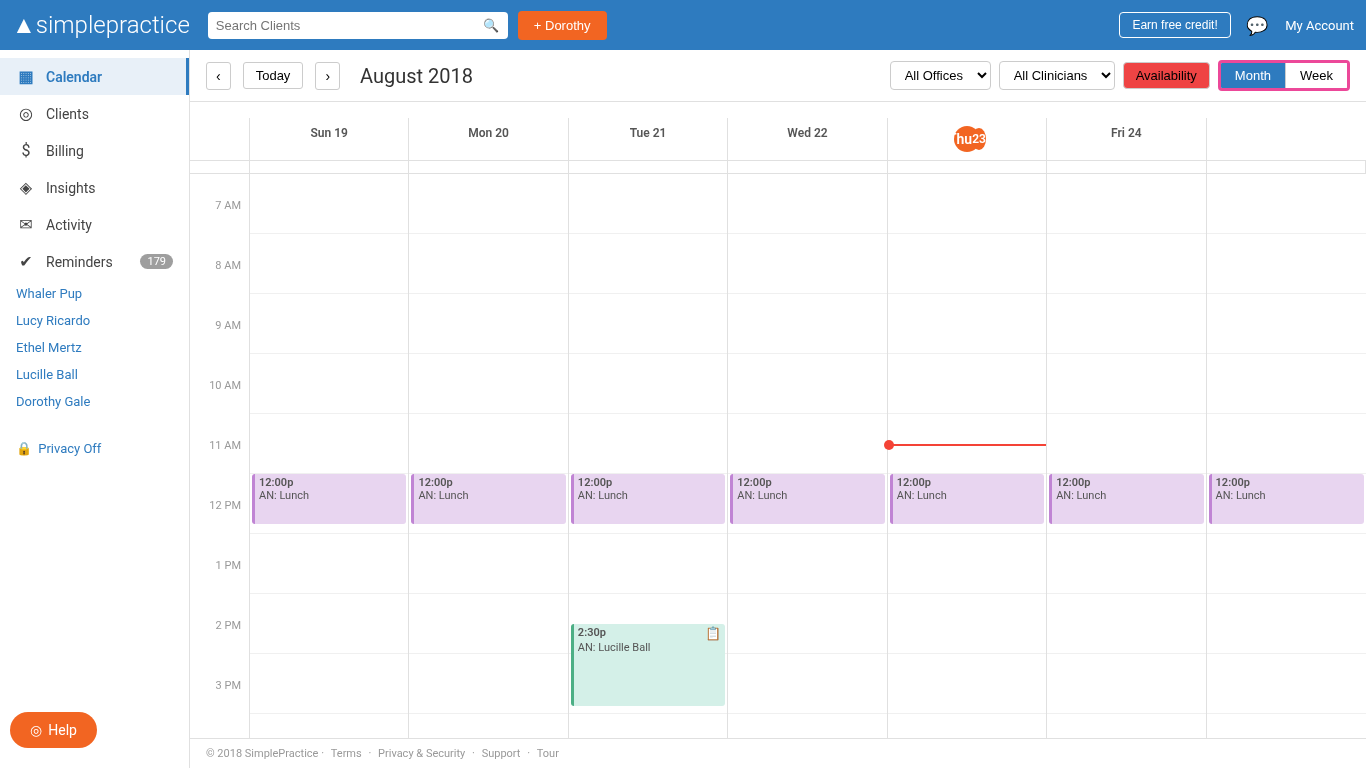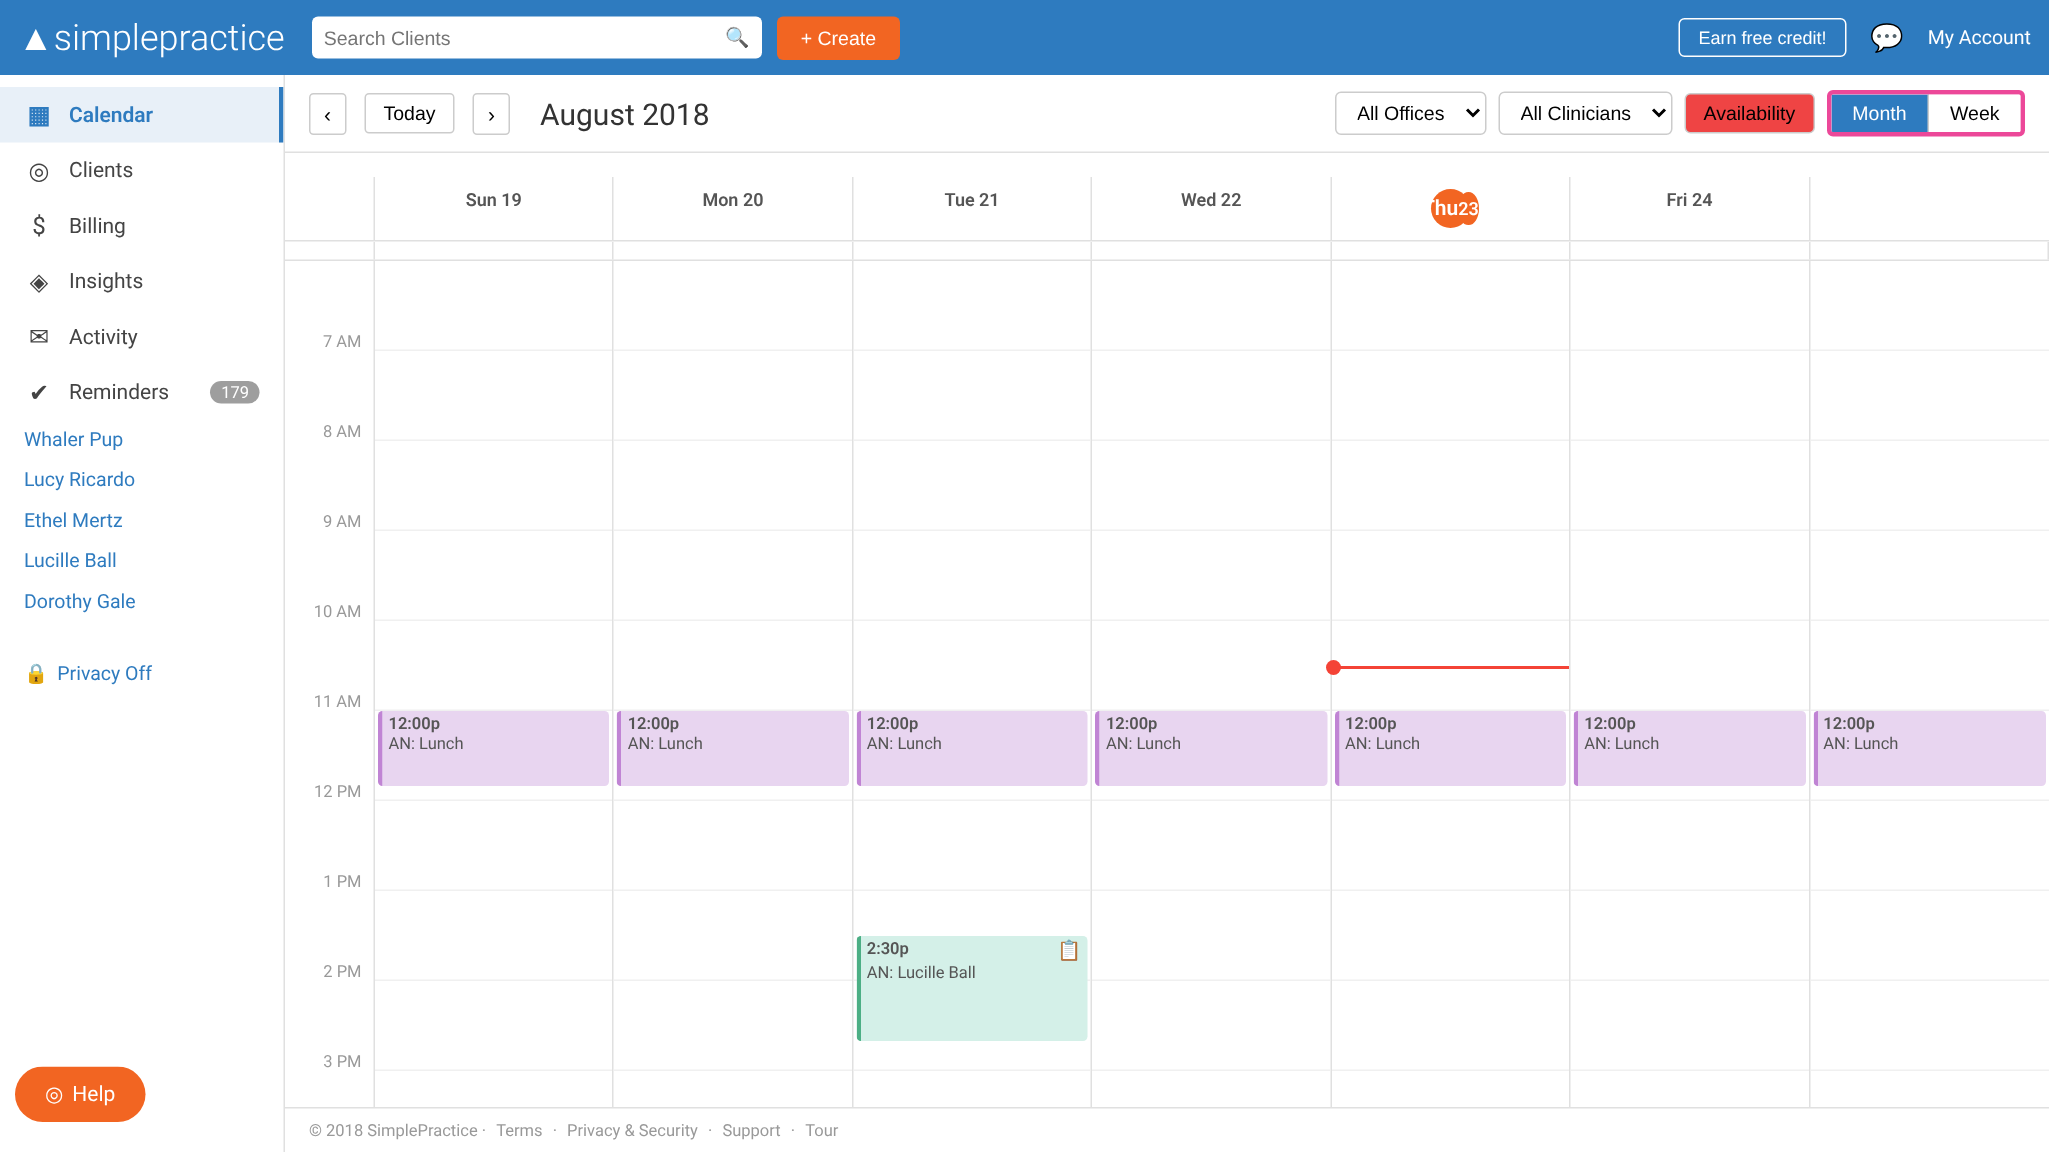--- a/index.html
+++ b/index.html
@@ -290,21 +290,21 @@
       grid-template-columns: 60px repeat(7, 1fr);
       position: relative;
     }
     .time-col {
       display: flex;
       flex-direction: column;
     }
     .time-slot-label {
       height: 60px;
       display: flex;
-      align-items: flex-end;
+      align-items: center;
       justify-content: flex-end;
       padding-right: 8px;
       font-size: 11px;
       color: #999;
       padding-top: 2px;
       border-right: 1px solid #e0e0e0;
     }
     .day-col {
       position: relative;
       border-right: 1px solid #e0e0e0;
@@ -372,21 +372,21 @@
 <body>
 
 <nav class="top-nav">
   <div class="logo">
     <span style="font-weight:bold;color:white;">▲<span>simple</span></span><span style="color:white;font-weight:300;">practice</span>
   </div>
   <div class="search-bar">
     <input type="text" placeholder="Search Clients" style="">
     <span class="search-icon">🔍</span>
   </div>
-  <button class="create-btn">+ Create</button>
+  <button class="create-btn">+ Dorothy</button>
   <div class="nav-right">
     <button class="earn-credit-btn">Earn free credit!</button>
     <span class="nav-icon">💬</span>
     <span class="my-account">My Account</span>
   </div>
 </nav>
 
 <div class="layout">
 
   <aside class="sidebar">
@@ -565,21 +565,21 @@
           <div class="day-cell"></div>
           <div class="day-cell"></div>
           <div class="day-cell"></div>
           <div class="day-cell"></div>
           <div class="day-cell"></div>
           <div class="event event-lunch" style="top:300px;height:50px;">
             <div class="event-time">12:00p</div>
             <div class="event-name">AN: Lunch</div>
           </div>
 
-          <div class="event event-lucille" style="top:450px;height:70px;">
+          <div class="event event-lucille" style="top:450px;height:82px;">
             <div style="display:flex;justify-content:space-between;align-items:flex-start;">
               <span class="event-time">2:30p</span>
               <span style="font-size:13px;color:#555;">📋</span>
             </div>
             <div class="event-name">AN: Lucille Ball</div>
           </div>
         </div>
 
         <div class="day-col">
           <div class="day-cell"></div>

